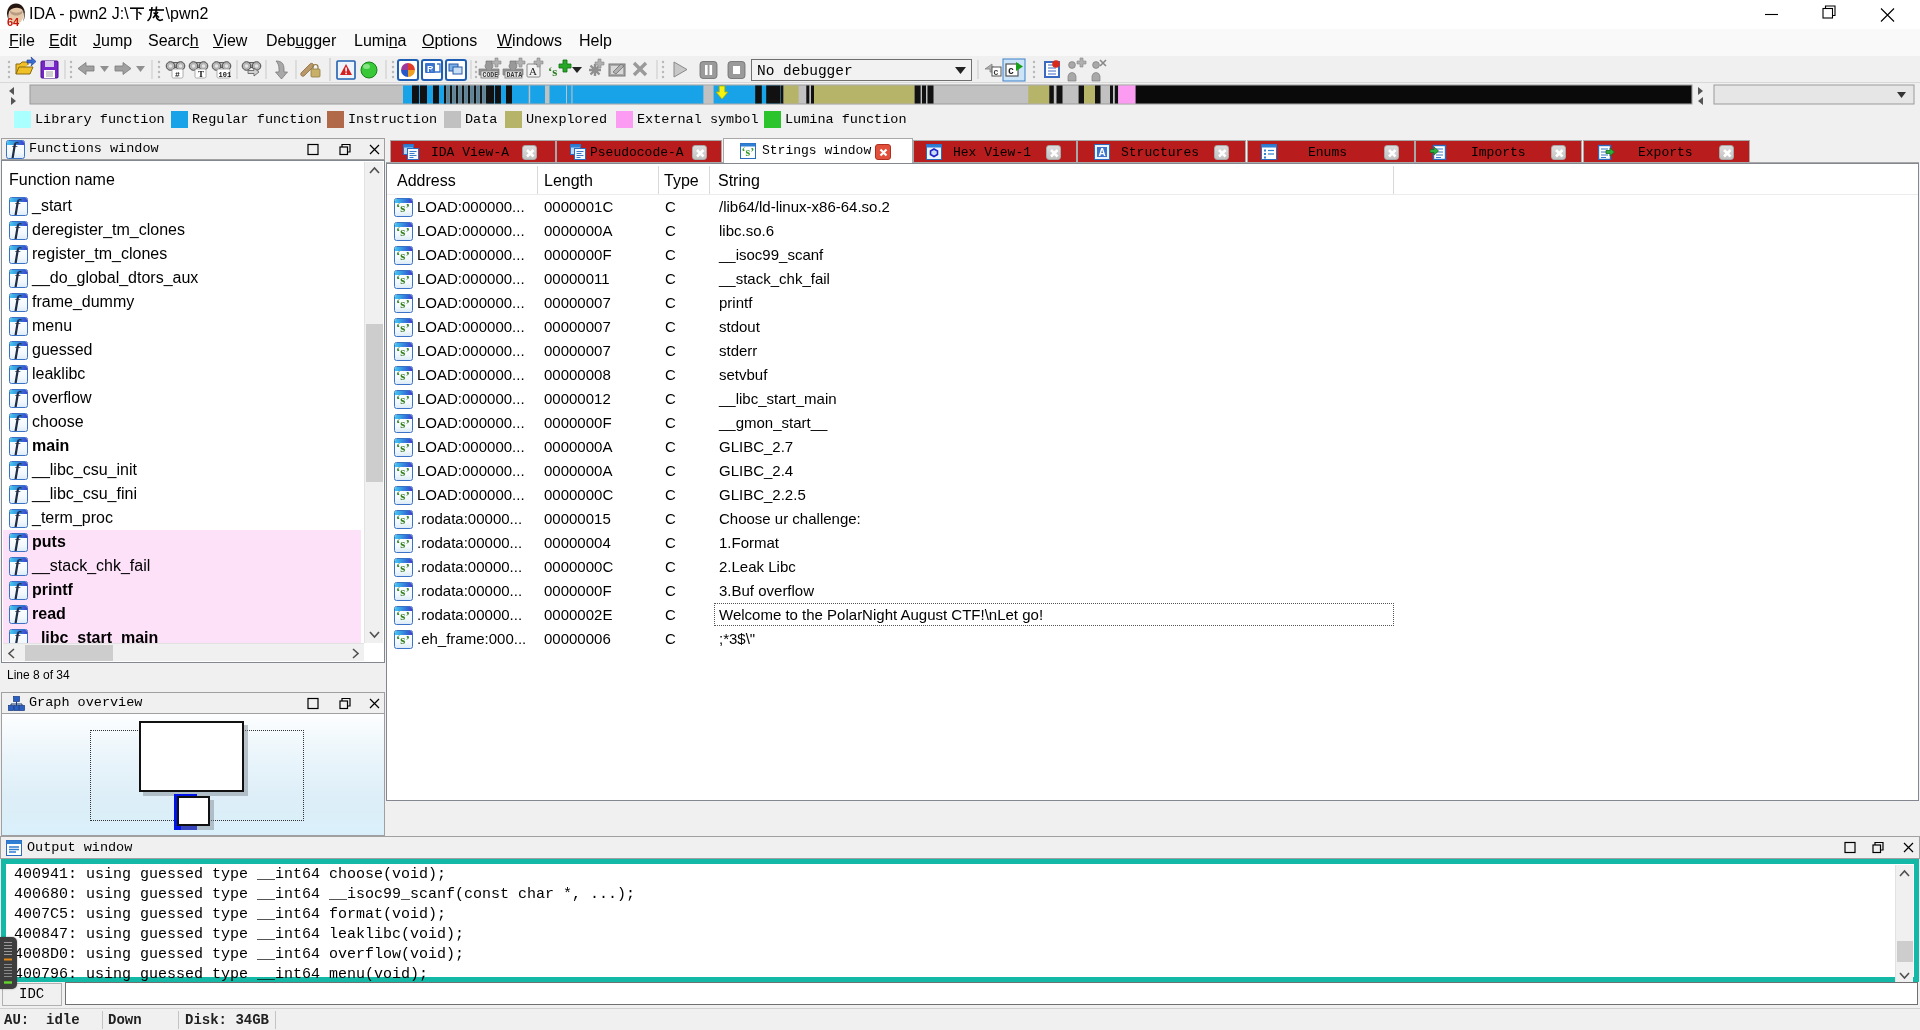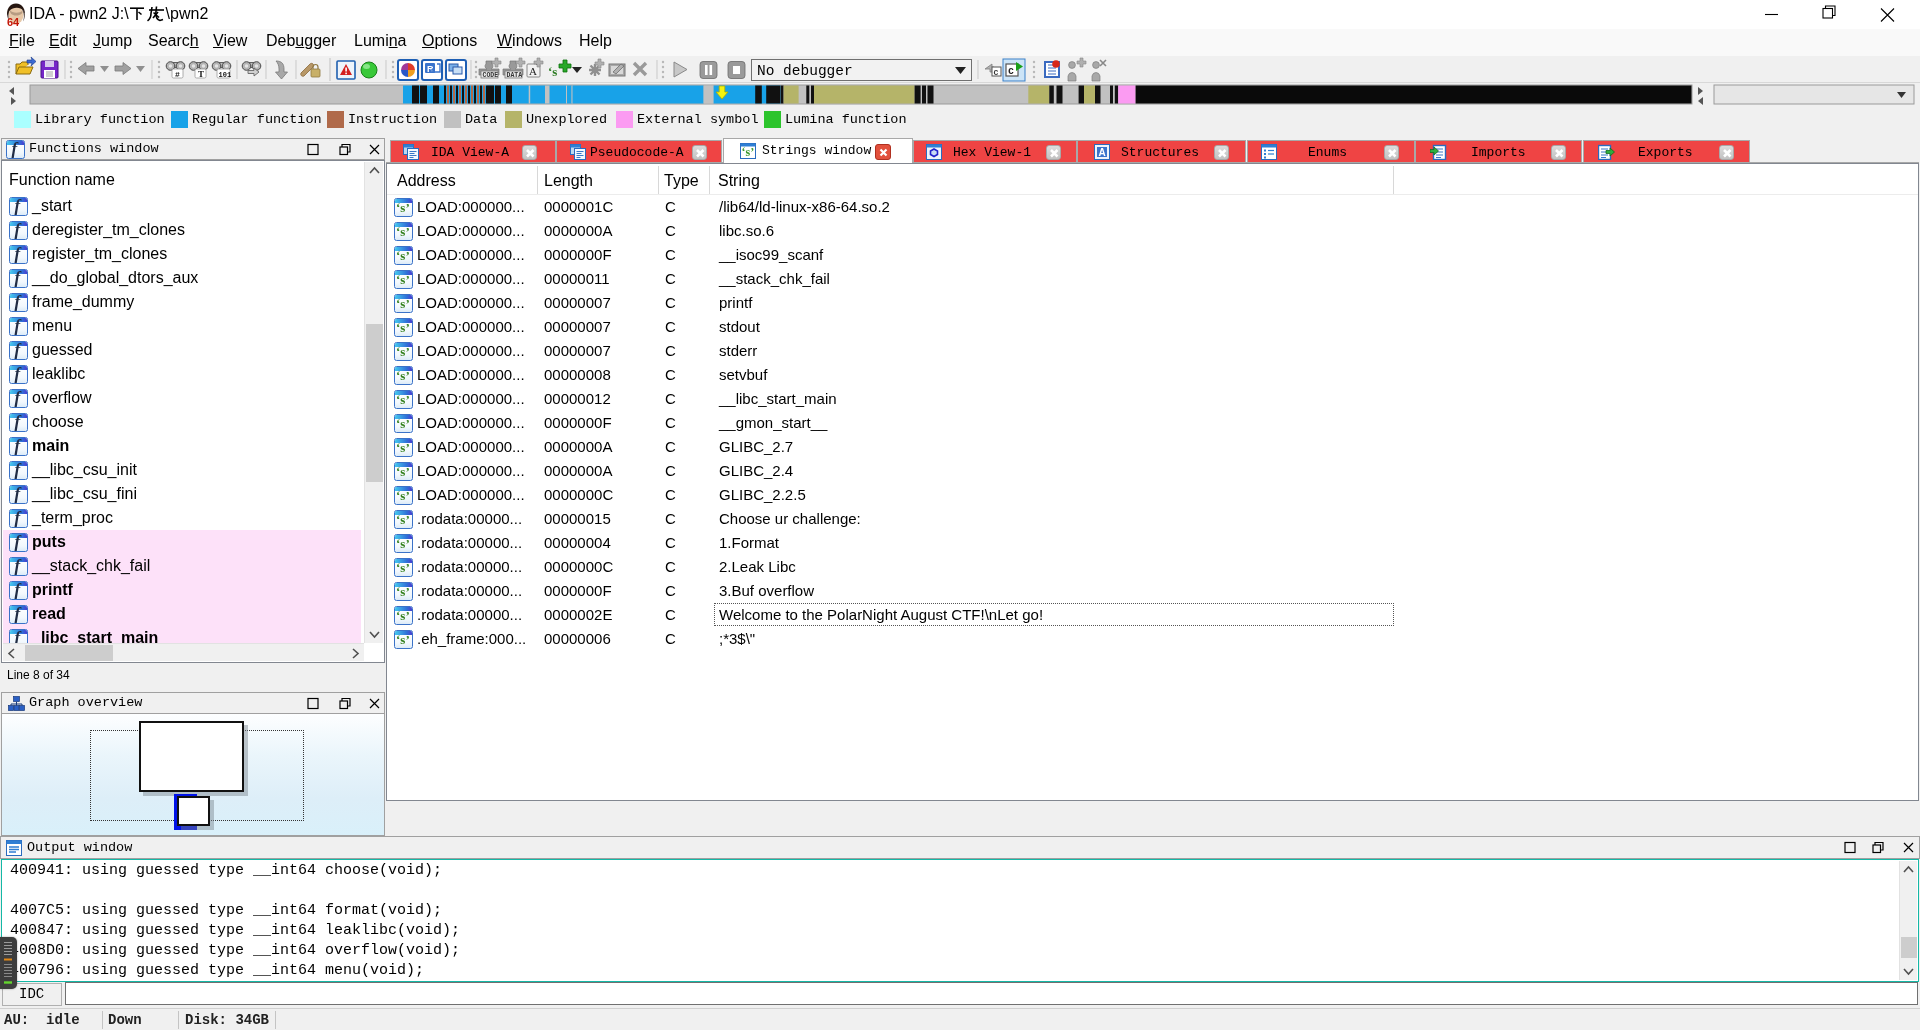--- a/index.html
+++ b/index.html
@@ -33,21 +33,21 @@
   .frow .fname { position:absolute; left:29px; top:3px; font-size:16px; color:#000; }
   .pink { background:#fde1f9; }
   .ficon, .sicon { width:19px; height:19px; display:inline-block; position:relative;
     border:1.5px solid #3a72c8; border-radius:2.5px; overflow:hidden;
     background:linear-gradient(180deg,#ffffff 0,#f2f8fd 70%,#dcebf8 100%); }
   .ficon::before, .sicon::before { content:""; position:absolute; left:0; top:0; width:100%; height:4px;
     background:linear-gradient(90deg,#45c8ee,#2f6fd8 70%,#4a3fd0); }
   .ficon i { position:absolute; left:4.5px; top:-2px; font-family:"Liberation Serif",serif; font-style:italic; font-weight:bold; font-size:17px; color:#202c44; }
   .sicon i { position:absolute; left:1px; top:1px; font-family:"Liberation Serif",serif; font-style:normal; font-weight:bold; font-size:13px; color:#35821f; }
   
-  .tab { position:absolute; top:2px; height:22px; background:#ef4444; border:1px solid #a8a8a8; border-bottom:none; }
+  .tab { position:absolute; top:2px; height:22px; background:#b91c1c; border:1px solid #a8a8a8; border-bottom:none; }
   .tab.active { top:0; height:25px; background:#fff; }
   .tab .ticon { position:absolute; top:3px; }
   .tab .ttxt { position:absolute; top:4px; font-family:"Liberation Mono",monospace; font-size:13px; color:#000; }
   .tclose { position:absolute; top:4px; width:15px; height:15px; border-radius:3px; background:linear-gradient(#dcdcdc,#c2c2c2); border:1px solid #a8a8a8; }
   .tclose svg, .tcloser svg { position:absolute; left:2px; top:2px; }
   .tcloser { position:absolute; top:4px; width:16px; height:16px; border-radius:3px; background:#e2503c; border:1px solid #b03020; }
   
   .sb { background:#f0f0f0; }
   .sbthumb { background:#cdcdcd; }
   
@@ -58,21 +58,21 @@
   .srow .sicon { position:absolute; left:6px; top:3px; }
   .c-addr { position:absolute; left:29px; top:3px; font-size:15px; color:#000; }
   .c-len  { position:absolute; left:156px; top:3px; font-size:15px; color:#000; }
   .c-type { position:absolute; left:277px; top:3px; font-size:15px; color:#000; }
   .c-str  { position:absolute; left:331px; top:3px; font-size:15px; color:#000; }
   
   #gwin-title { left:1px; top:692px; width:384px; height:22px; }
   #gwin-body { left:1px; top:714px; width:384px; height:122px; background:linear-gradient(180deg,#fdfeff 0%,#eaf5fb 35%,#ddeef8 70%,#d9f0fa 100%); border:1px solid #a0a0a0; border-top:none; }
   
   #owin-title { left:0px; top:836px; width:1920px; height:23px; }
-  #owin-body { left:1px; top:859px; width:1918px; height:123px; background:#fff; border:1px solid #14b8a6; }
+  #owin-body { left:1px; top:859px; width:1918px; height:123px; background:#fff; border:5px solid #14b8a6; }
   .oline { position:absolute; left:8px; font-family:"Liberation Mono",monospace; font-size:15px; color:#000; white-space:pre; }
   
   #statusbar { left:0; top:1008px; width:1920px; height:22px; background:#f0f0f0; border-top:1px solid #d0d0d0; }
   .stxt { position:absolute; top:3px; font-family:"Liberation Mono",monospace; font-size:14px; font-weight:bold; color:#222; }
 </style>
 </head>
 <body>
 
 <div class="abs" id="titlebar">
   <svg class="abs" style="left:5px;top:3px;" width="22" height="24" viewBox="0 0 22 24">
@@ -862,20 +862,21 @@
     <g stroke="#000" stroke-width="1.2" fill="none">
       <rect x="1" y="1.5" width="10" height="10"></rect>
       <rect x="29" y="4" width="7.5" height="7.5"></rect>
         <path d="M31,4 V1.5 H39 V9 H36.5"></path>
       <path d="M60,2 l9,9 m0,-9 l-9,9"></path>
     </g>
   </svg>
 </div>
 <div class="abs" id="owin-body">
   <div class="oline" style="top:2px;">400941: using guessed type __int64 choose(void);</div>
+  <div class="oline" style="top:22px;">400680: using guessed type __int64 __isoc99_scanf(const char *, ...);</div>
   <div class="oline" style="top:42px;">4007C5: using guessed type __int64 format(void);</div>
   <div class="oline" style="top:62px;">400847: using guessed type __int64 leaklibc(void);</div>
   <div class="oline" style="top:82px;">4008D0: using guessed type __int64 overflow(void);</div>
   <div class="oline" style="top:102px;">400796: using guessed type __int64 menu(void);</div>
   <div class="sb" style="position:absolute;right:1px;top:1px;width:18px;height:119px;border-left:1px solid #e2e2e2;">
     <svg style="position:absolute;left:2px;top:4px;" width="13" height="9">
         <path d="M2,7 L6.5,2 L11,7" stroke="#505050" stroke-width="1.6" fill="none"></path>
       </svg>
     <div class="sbthumb" style="position:absolute;left:1px;top:76px;width:16px;height:21px;"></div>
     <svg style="position:absolute;left:2px;top:106px;" width="13" height="9">

